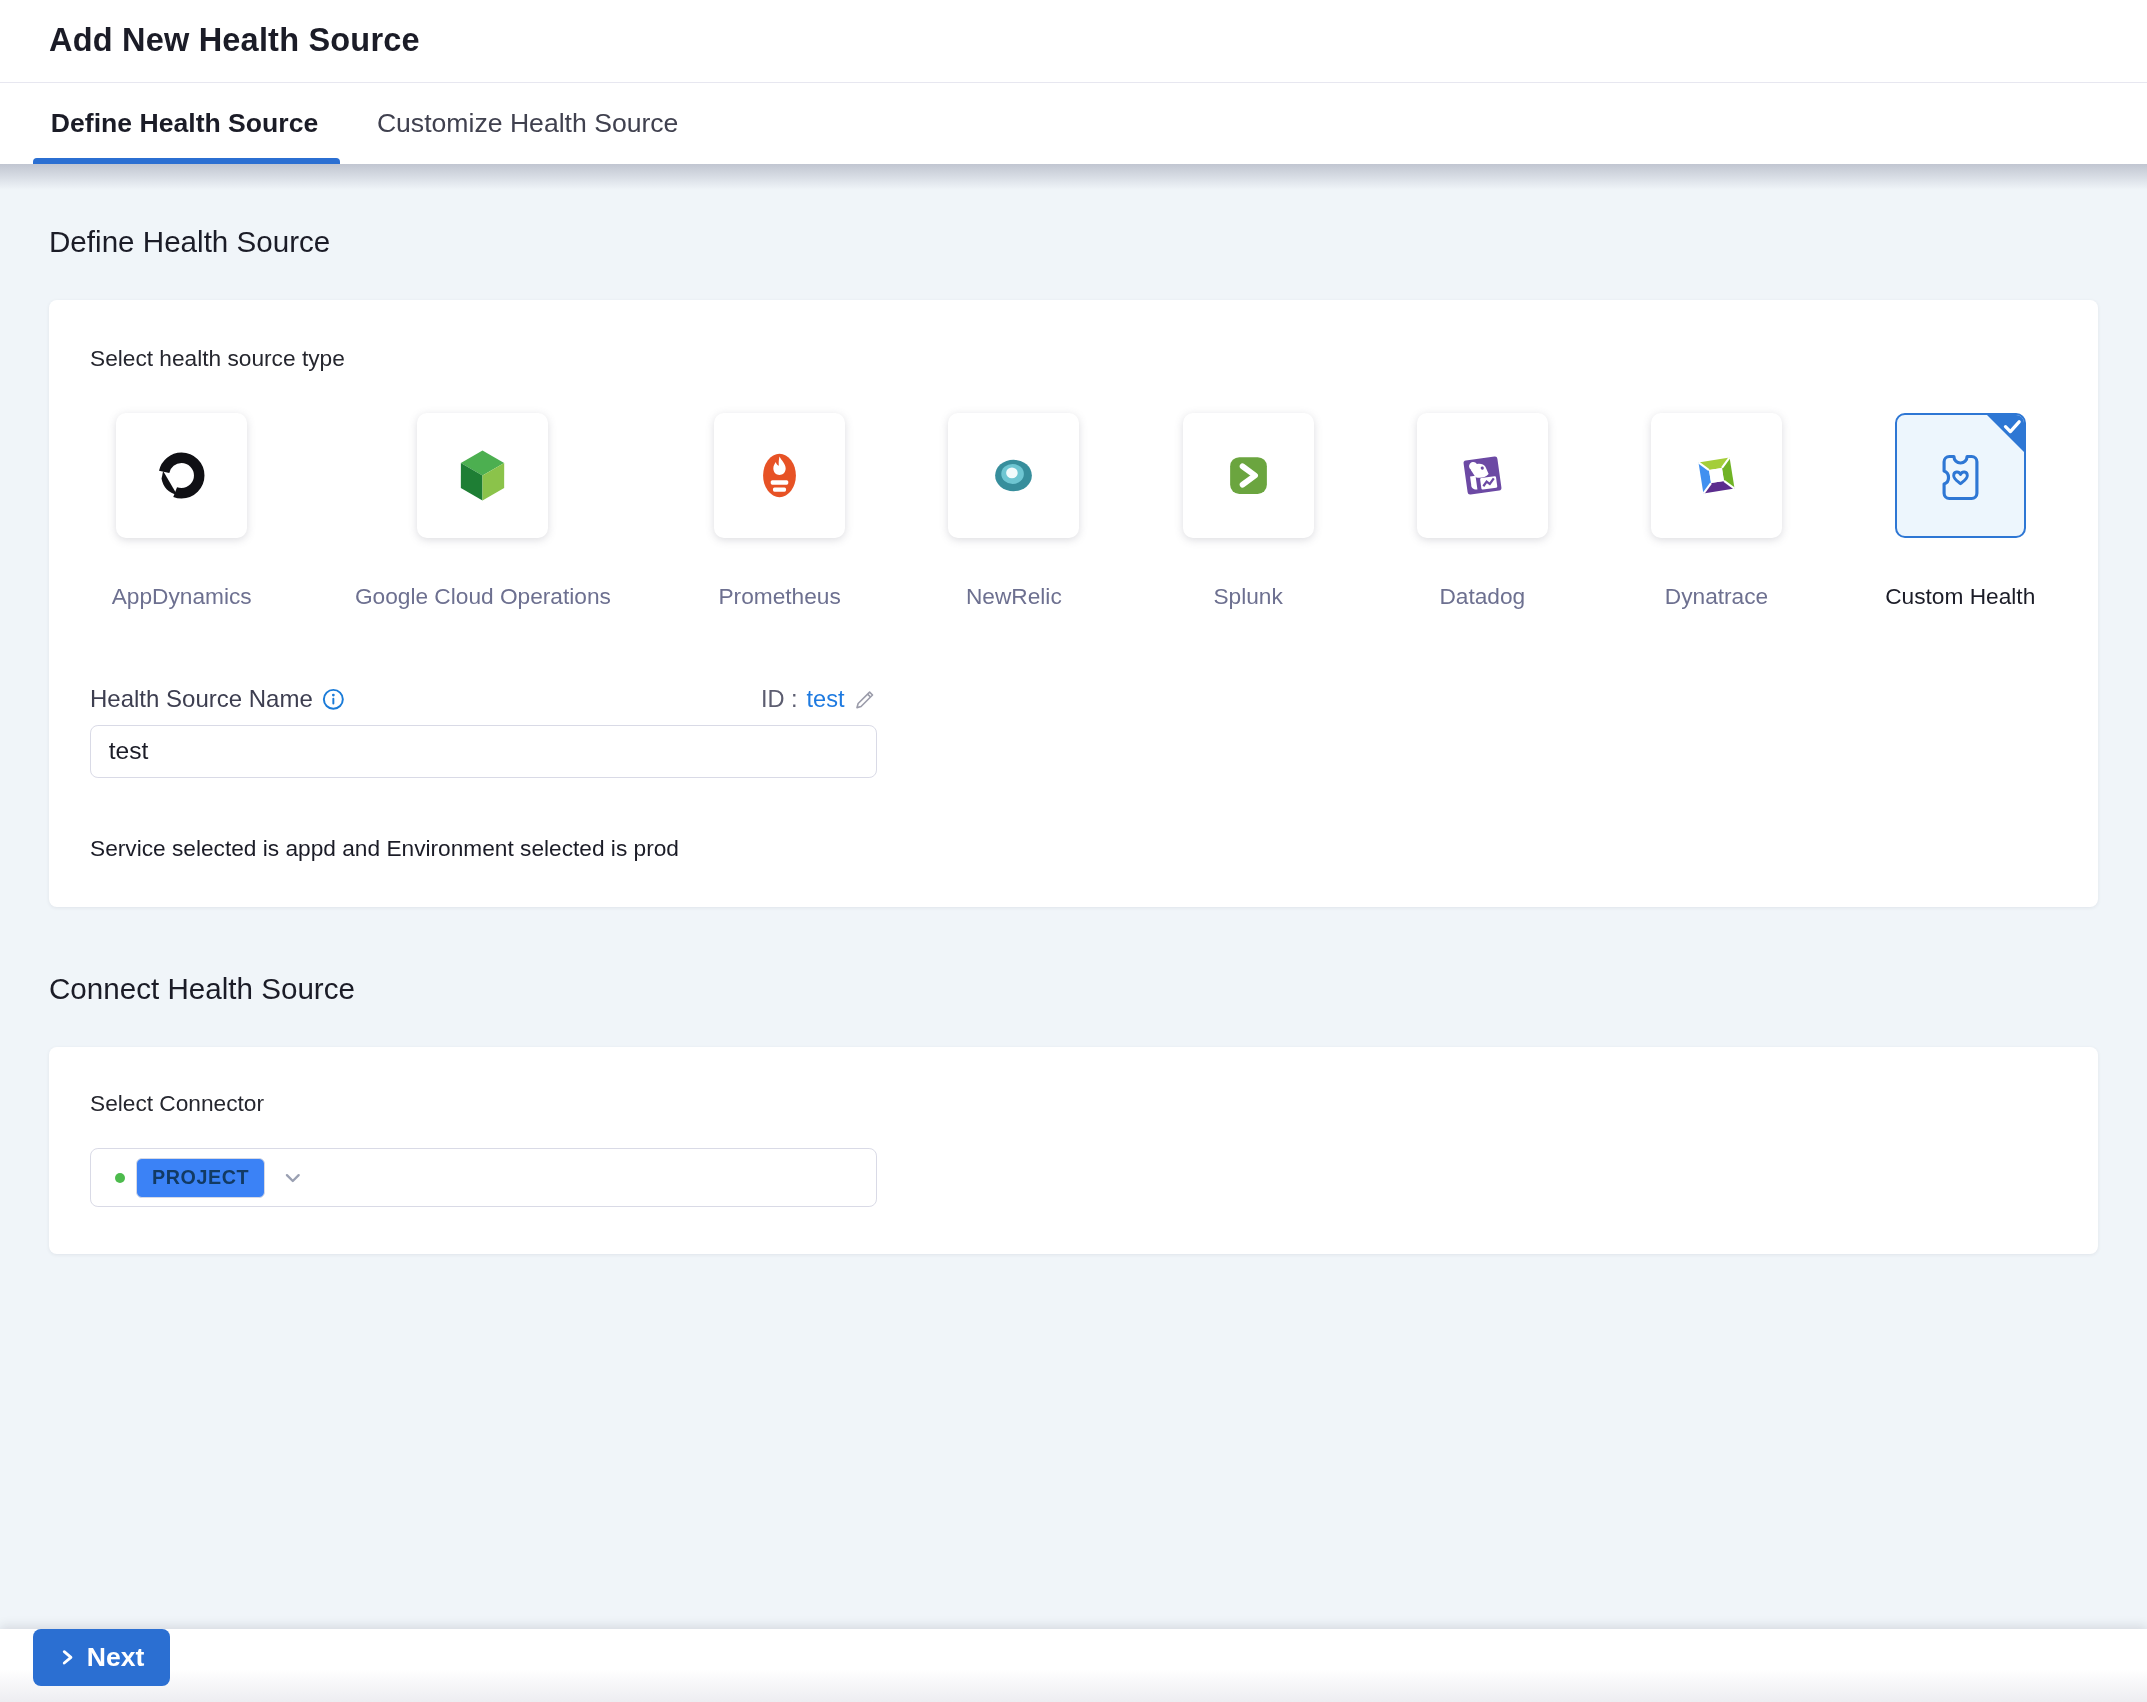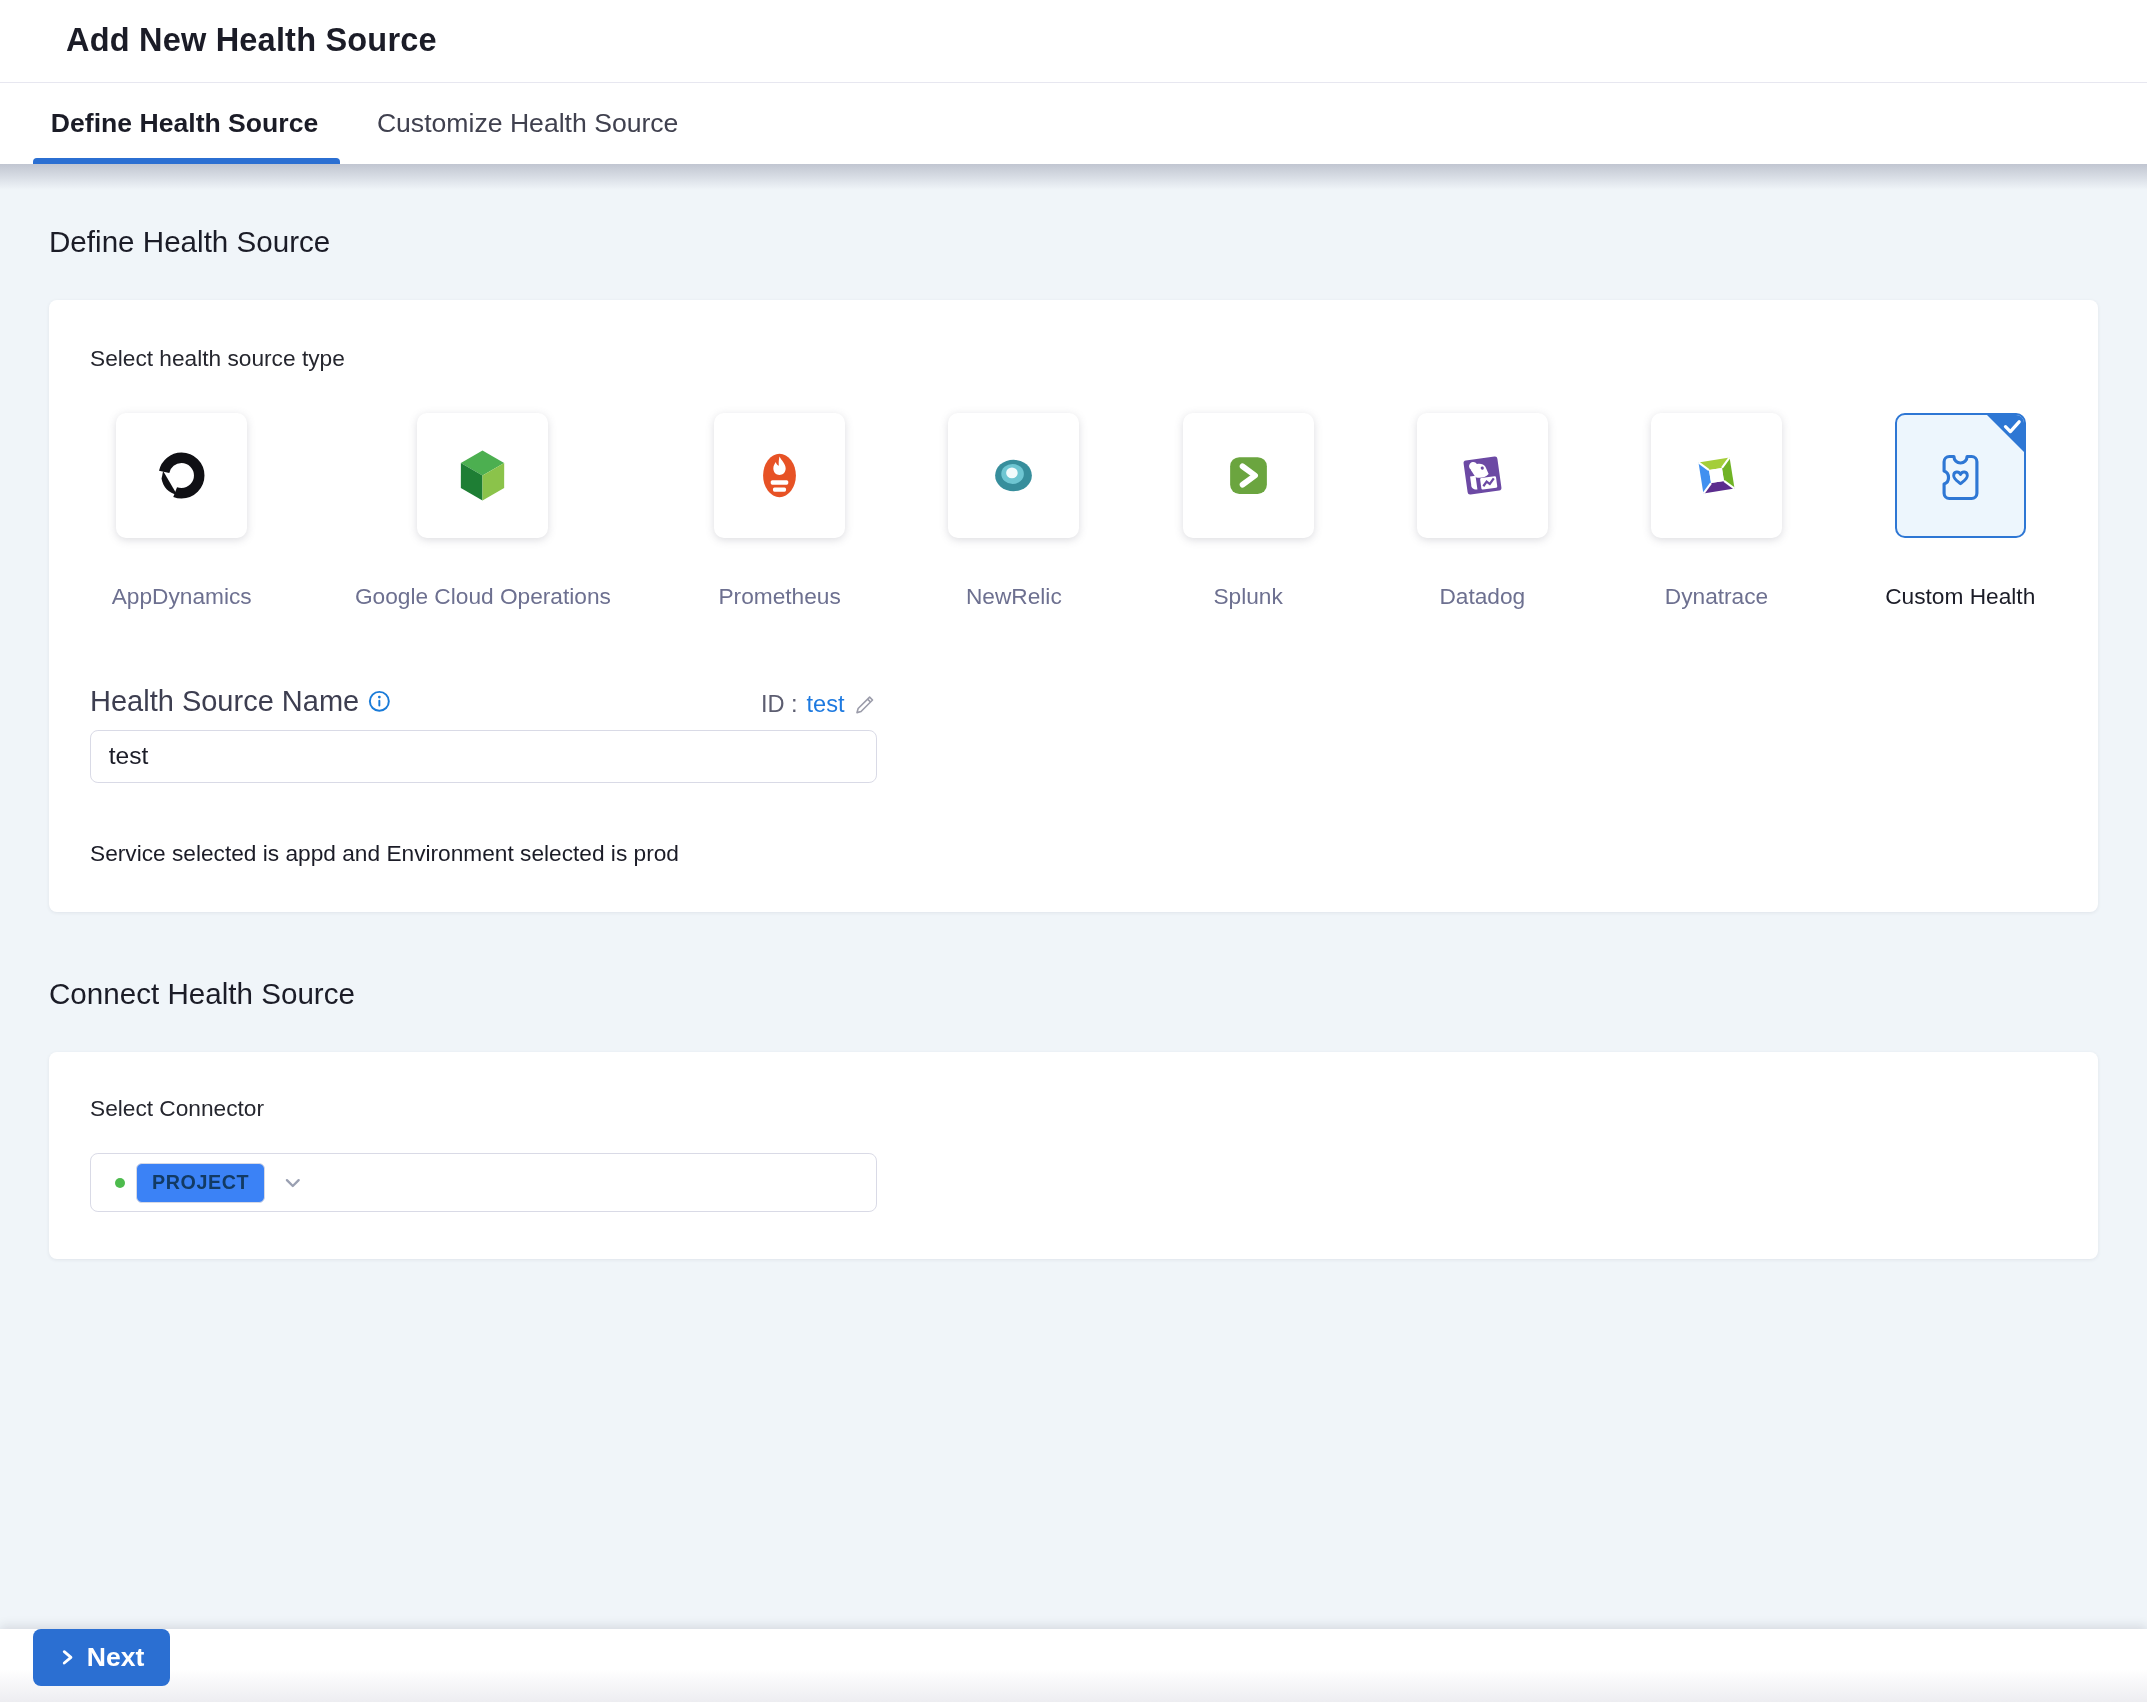--- a/index.html
+++ b/index.html
@@ -7,21 +7,21 @@
   body {
     width: 2147px; height: 1702px;
     font-family: "Liberation Sans", sans-serif;
     color: #1b1c27;
     overflow: hidden;
   }
   .app { width: 2147px; height: 1702px; display: flex; flex-direction: column; background: #f0f5f9; }
 
   
   .titlebar { background: #fff; padding: 21.7px 49px 23.6px 49px; border-bottom: 1px solid #e7e7f0; }
-  .page-title { font-size: 32.5px; font-weight: 700; color: #1b1c27; letter-spacing: 0.2px; margin-left: 17px; }
+  .page-title { font-size: 32.5px; font-weight: 700; color: #1b1c27; letter-spacing: 0.2px; }
 
   
   .tabbar { background: #fff; display: flex; align-items: stretch; height: 81px; padding-left: 39px; }
   .tab { position: relative; display: flex; align-items: center; padding: 0 11.8px; margin-right: 35px;
          font-size: 26.6px; color: #40414f; cursor: pointer; white-space: nowrap; }
   .tab.active { font-weight: 700; color: #1b1c27; }
   .tab.active::after { content: ""; position: absolute; left: -5.9px; right: -9.9px; bottom: 0; height: 5.9px;
          background: #2b6fd2; border-radius: 3.9px 3.9px 0 0; }
 
   
@@ -45,21 +45,21 @@
                  justify-content: center; position: relative; cursor: pointer; }
   .source-card svg.logo { width: 63px; height: 63px; }
   .source-label { margin-top: 45px; font-size: 22.7px; color: #6d7090; white-space: nowrap; }
   .source-item.selected .source-card { background: #edf6fd; border: 2px solid #2e77d4;
                  box-shadow: none; overflow: hidden; }
   .source-item.selected .source-label { color: #1b1c27; }
   .fold { position: absolute; top: 0; right: 0; }
 
   
   .field-row { display: flex; justify-content: space-between; align-items: flex-end; width: 787px; margin-top: 75px; }
-  .field-label { display: flex; align-items: center; gap: 8.9px; font-size: 29px; font-weight: 500; color: #3d3e50; }
+  .field-label { display: flex; align-items: center; gap: 8.9px; font-size: 24px; font-weight: 500; color: #3d3e50; }
   .id-row { display: flex; align-items: center; gap: 8.9px; font-size: 23.6px; color: #5c5d70; }
   .id-link { color: #1e7ae0; cursor: pointer; }
   .text-input { display: block; width: 787px; height: 53px; margin-top: 11.8px; background: #fff;
                 border: 1px solid #d9dae6; border-radius: 7.9px; padding: 0 17.7px; font-size: 24.6px;
                 color: #1b1c27; font-family: "Liberation Sans", sans-serif; outline: none; }
   .note { margin-top: 57px; font-size: 22.7px; color: #1b1c27; }
 
   
   .dropdown { width: 787px; height: 59px; margin-top: 31.5px; background: #fff; border: 1px solid #d9dae6;
               border-radius: 7.9px; display: flex; align-items: center; padding: 0 13.8px 0 23.6px; cursor: pointer; }

